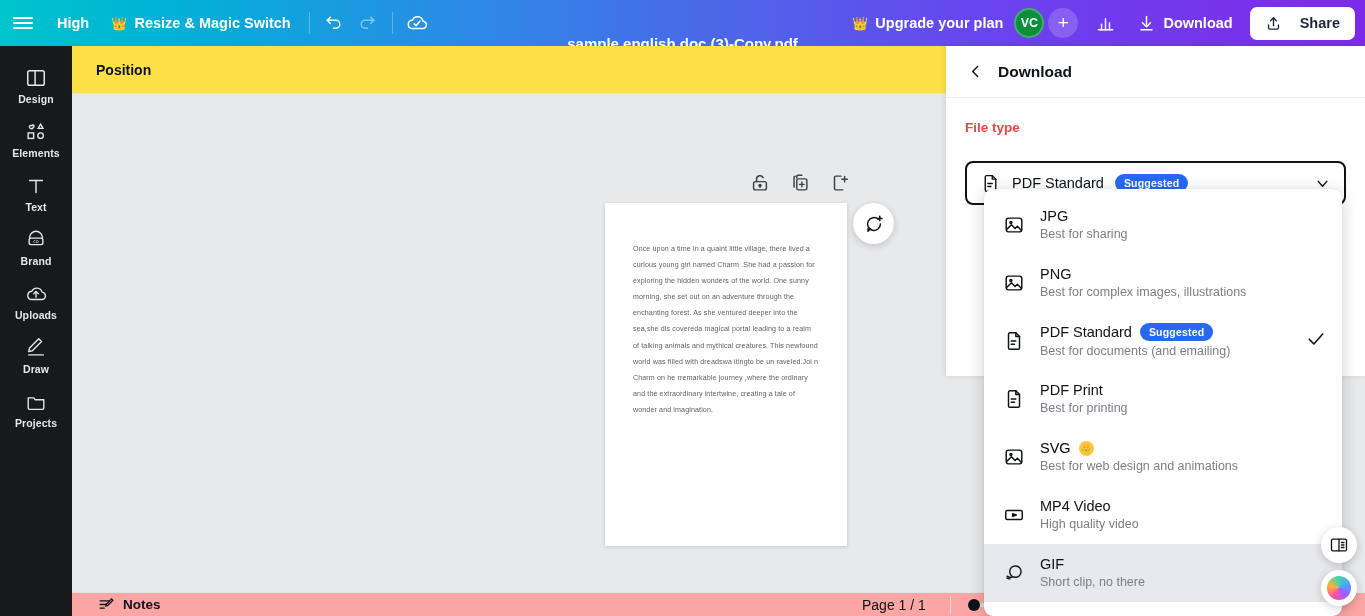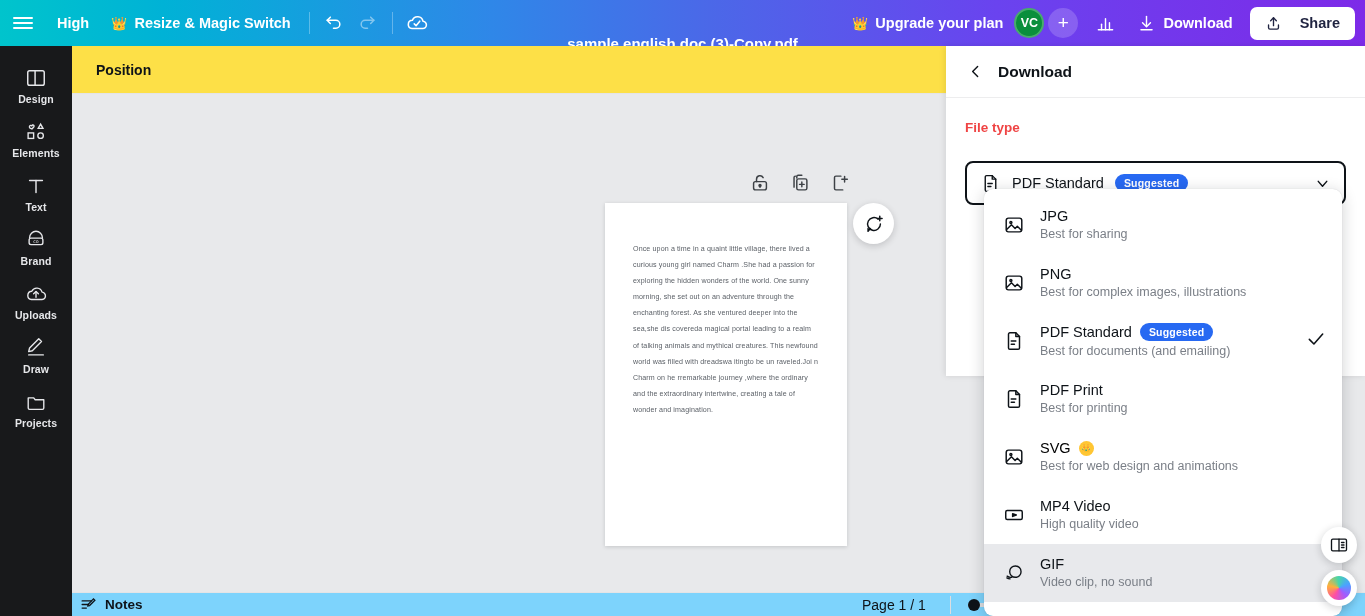--- a/index.html
+++ b/index.html
@@ -112,22 +112,22 @@
   .add-page {
     position: absolute; left: 526px; top: 474px;
     width: 242px; height: 41px; background: #e0e2e6; border-radius: 5px;
     display:flex; align-items:center; justify-content:center;
     font-size: 13.5px; font-weight: 700; color: #0e1318; cursor: pointer;
   }
 
   
   .bottombar {
     position:absolute; left: 72px; top: 592px; width: 1293px; height: 24px;
-    background: #7dd3fc; border-top: 1px solid #e4e4e6;
-    display:flex; align-items:center; padding: 0 0;
+    background: #fca5a5; border-top: 1px solid #e4e4e6;
+    display:flex; align-items:center; padding: 0 18px;
   }
   .notes-btn {
     display:flex; align-items:center; gap: 8px; cursor: pointer;
     font-size: 13.5px; font-weight: 700; color: #0e1318;
     padding: 4px 8px; border-radius: 5px;
   }
   .page-indicator {
     position:absolute; left: 790px; font-size: 14px;
     font-weight: 400; color: #0e1318; white-space: nowrap;
   }
@@ -545,21 +545,21 @@
     <div class="dd-item hovered">
       <span class="dd-ico">
         <svg width="22" height="22" viewBox="0 0 24 24" fill="none" stroke="#0e1318" stroke-width="1.5" stroke-linecap="round" stroke-linejoin="round">
             <circle cx="13.5" cy="10.5" r="6.2"></circle>
             <path d="M9.6 16.6a6.2 6.2 0 0 1-5.1-1.2"></path>
             <path d="M7.8 18.4a6.2 6.2 0 0 1-3.6-1"></path>
           </svg>
       </span>
       <span class="dd-txt">
         <span class="dd-name">GIF</span>
-        <span class="dd-sub">Video clip, no sound</span>
+        <span class="dd-sub">Short clip, no there</span>
       </span>
       <span class="dd-check"></span>
     </div>
 
   </div>
 
   <div class="fab top">
     <svg width="20" height="20" viewBox="0 0 24 24" fill="none" stroke="#0e1318" stroke-width="1.6" stroke-linecap="round" stroke-linejoin="round">
         <rect x="3" y="5" width="18" height="14" rx="1.6"></rect>
         <line x1="12" y1="5" x2="12" y2="19"></line>

